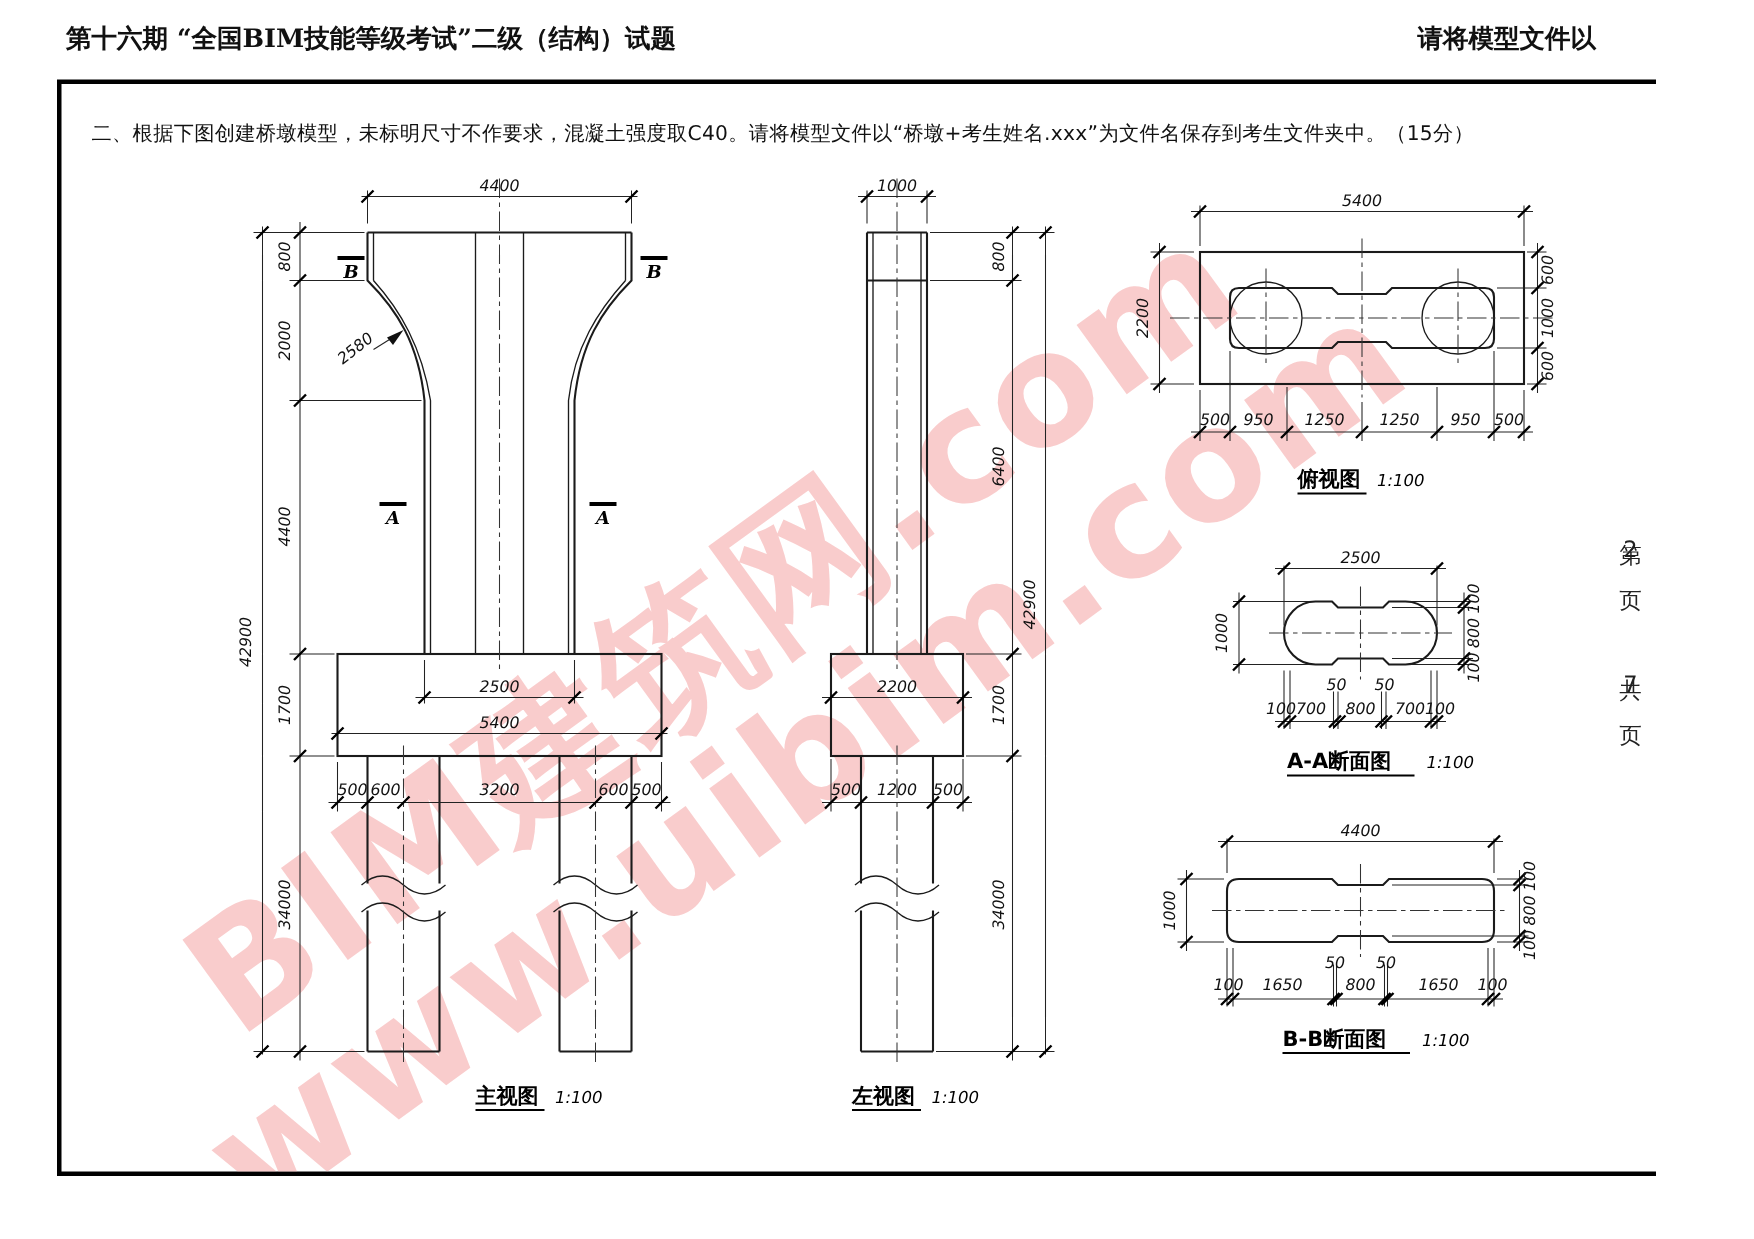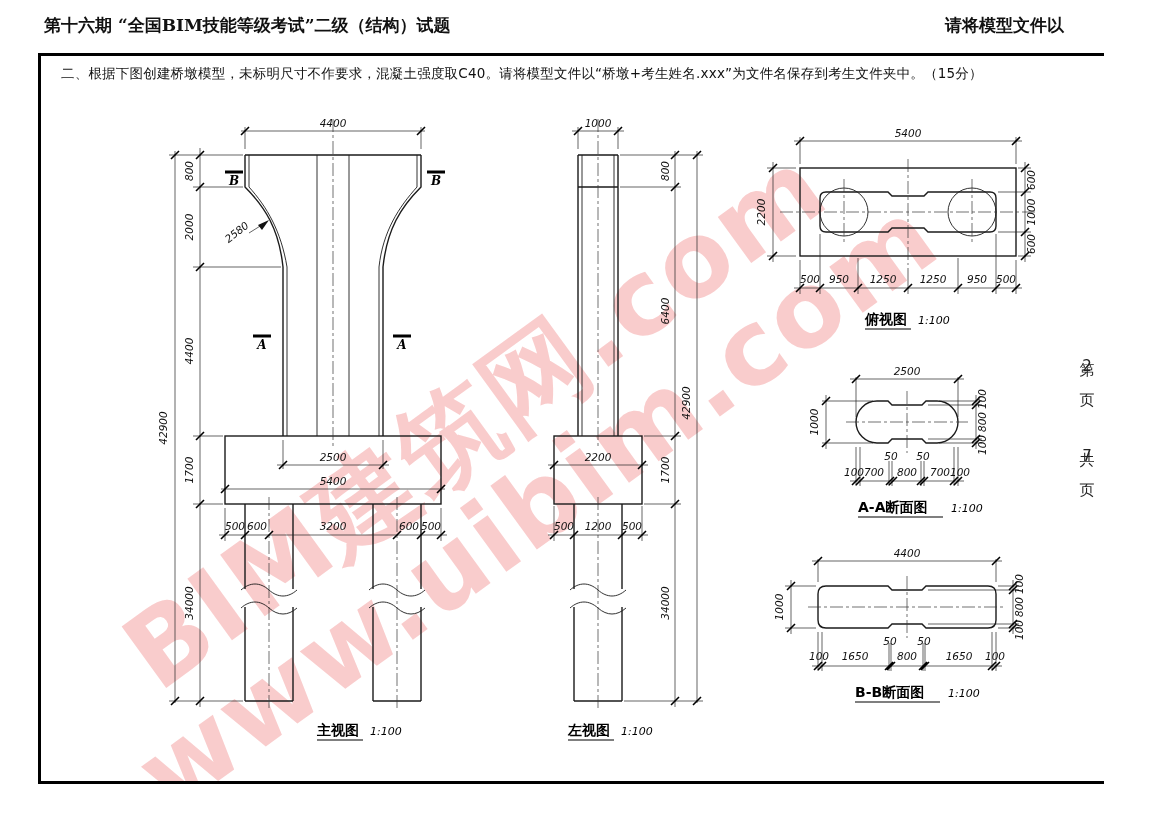--- a/index.html
+++ b/index.html
@@ -2,21 +2,21 @@
 <html><head>
 <meta charset="utf-8">
 <style>
   html,body{margin:0;padding:0;background:#fff;}
   .page{position:relative;width:1104px;height:826px;background:#fff;overflow:hidden;
         font-family:"DejaVu Sans",sans-serif;color:#111;}
   .hdr{position:absolute;top:14px;left:44px;right:40px;display:flex;justify-content:space-between;
        font-family:"DejaVu Serif","DejaVu Sans",serif;font-size:17px;font-weight:600;color:#111;}
   .frame{position:absolute;left:38px;top:53px;width:1084px;height:725px;border:3px solid #000;
          background:#fff;overflow:hidden;}
-  .instr{position:absolute;top:9px;left:20px;width:1020px;font-size:13.5px;color:#111;
+  .instr{position:absolute;top:24px;left:20px;width:1020px;font-size:13.5px;color:#111;
          font-family:"DejaVu Sans",sans-serif;letter-spacing:.2px;}
   .wm{position:absolute;left:-110px;top:300px;width:1150px;text-align:center;
       transform:rotate(-36deg);transform-origin:center;opacity:.45;pointer-events:none;
       font-weight:bold;font-size:104px;line-height:1.02;letter-spacing:2px;white-space:nowrap;}
   .dwg{position:absolute;left:0;top:0;}
   .pageno{position:absolute;right:8px;top:350px;height:200px;writing-mode:vertical-rl;
           text-orientation:upright;font-size:15px;letter-spacing:7px;color:#222;}
   .pageno span{display:inline-block;}
   .pageno .gap{margin-top:26px;}
   

